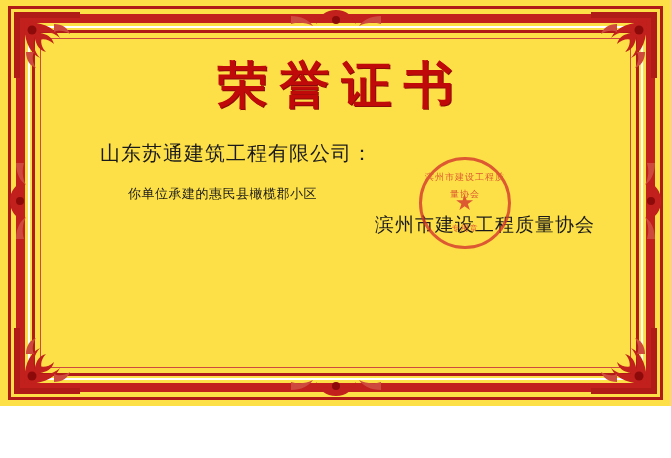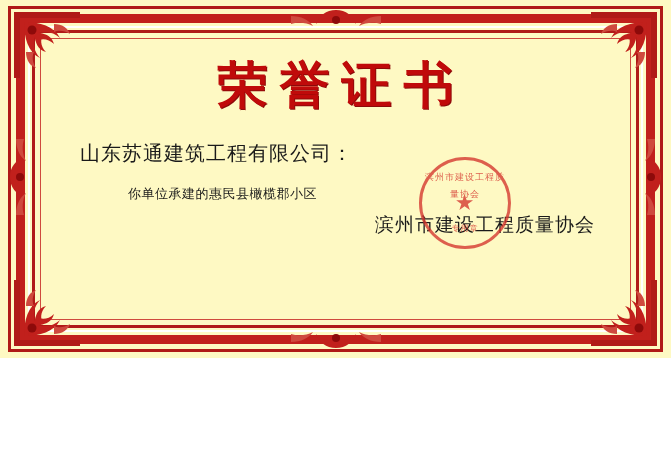--- a/index.html
+++ b/index.html
@@ -10,22 +10,22 @@
   body {
     width: 671px;
     height: 458px;
     font-family: "Liberation Serif", serif;
     overflow: hidden;
   }
 
   .certificate {
     position: relative;
     width: 671px;
-    height: 358px;
-    background: #fef9c3;
+    height: 406px;
+    background: #fde047;
     box-sizing: border-box;
   }
 
   
   .border-outer {
     position: absolute;
     left: 8px;
     top: 6px;
     right: 8px;
     bottom: 6px;
@@ -110,21 +110,21 @@
     font-weight: bold;
     letter-spacing: 12px;
     color: #c00a0a;
     text-shadow: 1px 1px 0 #8d0a0a;
     line-height: 1.15;
     padding-left: 12px;
   }
 
   .recipient {
     margin-top: 26px;
-    margin-left: 28px;
+    margin-left: 48px;
     font-size: 20px;
     color: #1a1a1a;
     letter-spacing: 1px;
   }
 
   .body-text {
     margin-top: 14px;
     margin-left: 36px;
     margin-right: 18px;
     font-size: 13px;

